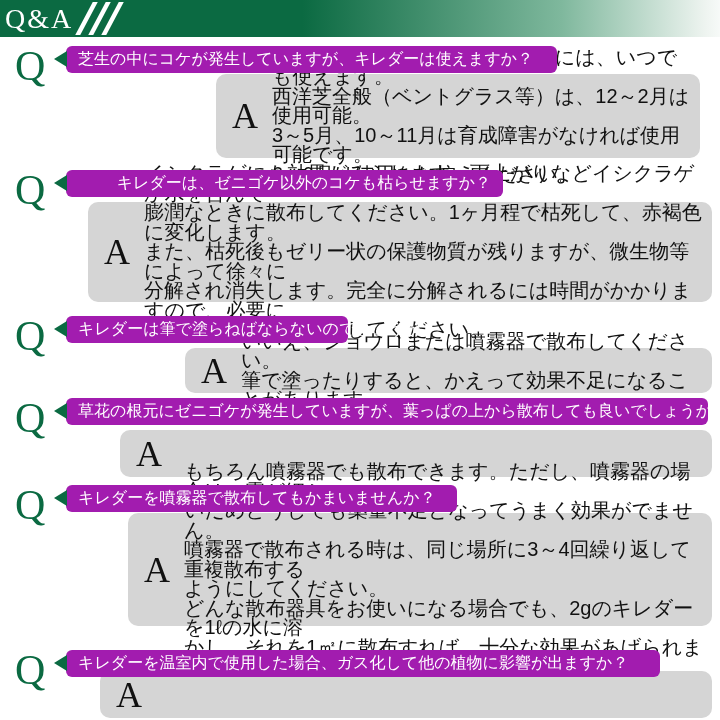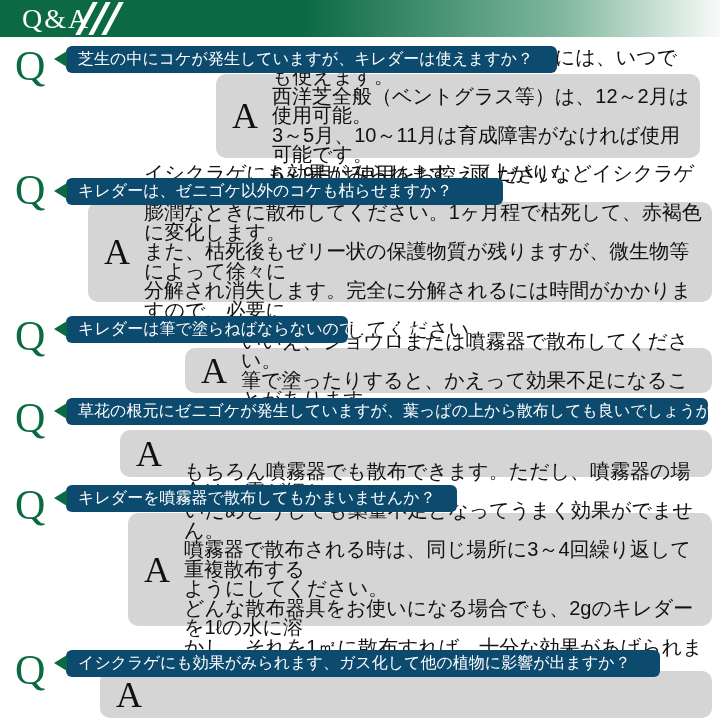--- a/index.html
+++ b/index.html
@@ -7,41 +7,41 @@
     width:720px;height:720px;position:relative;background:#ffffff;
     font-family:"Liberation Sans", sans-serif;
     overflow:hidden;
   }
   
   .header-bar{
     position:absolute;left:0;top:0;width:720px;height:37px;
     background:linear-gradient(to right,#0b6a42 0%,#0b6a42 42%,#7fb89d 78%,#eef4f0 98%,#f7faf8 100%);
   }
   .header-title{
-    position:absolute;left:22px;top:1px;
+    position:absolute;left:5px;top:1px;
     font-family:"Liberation Serif", serif;
     font-size:28px;color:#ffffff;letter-spacing:2px;line-height:35px;
   }
   .stripe{
     position:absolute;top:2px;width:5px;height:33px;background:#ffffff;
     transform:skewX(-28deg);
   }
   .stripe.st1{left:84px;}
   .stripe.st2{left:97px;}
   .stripe.st3{left:110px;}
 
   
   .qletter{
     position:absolute;left:15px;
     font-family:"Liberation Serif", serif;
     font-size:42px;line-height:44px;color:#0b6a42;
   }
   .bubble{
     position:absolute;left:66px;height:27px;
-    background:#0c4a6e;border-radius:6px;
+    background:#a21caf;border-radius:6px;
     display:flex;align-items:center;
     padding:0 12px;box-sizing:border-box;
     color:#ffffff;font-size:16px;white-space:nowrap;
     z-index:2;
   }
   .bubble::before{
     content:"";position:absolute;left:-12px;top:5px;
     width:0;height:0;
     border-top:8px solid transparent;
     border-bottom:8px solid transparent;
@@ -59,21 +59,21 @@
     font-size:36px;color:#111111;flex:0 0 auto;margin-right:14px;
   }
   .atext{
     font-size:20px;line-height:19.5px;color:#111111;
     white-space:pre-line;flex:1 1 auto;
   }
 
   
   .s1 .qletter{top:44px;}  .s1 .bubble{top:46px;width:491px;}
   .s1 .abox{left:216px;top:74px;width:484px;height:84px;}
-  .s2 .qletter{top:168px;} .s2 .bubble{top:178px;width:437px;}
+  .s2 .qletter{top:168px;} .s2 .bubble{top:170px;width:437px;justify-content:flex-end;}
   .s2 .abox{left:88px;top:202px;width:624px;height:100px;}
   .s3 .qletter{top:314px;} .s3 .bubble{top:316px;width:282px;}
   .s3 .abox{left:185px;top:348px;width:527px;height:45px;}
   .s4 .qletter{top:396px;} .s4 .bubble{top:398px;width:642px;}
   .s4 .abox{left:120px;top:430px;width:592px;height:47px;}
   .s5 .qletter{top:483px;} .s5 .bubble{top:485px;width:391px;}
   .s5 .abox{left:128px;top:513px;width:584px;height:113px;}
   .s6 .qletter{top:648px;} .s6 .bubble{top:650px;width:594px;}
   .s6 .abox{left:100px;top:671px;width:612px;height:47px;}
 </style>
@@ -150,18 +150,18 @@
 噴霧器で散布される時は、同じ場所に3～4回繰り返して重複散布する
 ようにしてください。
 どんな散布器具をお使いになる場合でも、2gのキレダーを1ℓの水に溶
 かし、それを1㎡に散布すれば、十分な効果があげられます。</div>
   </div>
 </section>
 
 <section class="qa s6">
   <span class="qletter">Q</span>
   <div class="bubble">
-    <span>イシクラゲにも効果がみられます、ガス化して他の植物に影響が出ますか？</span>
+    <span>キレダーを温室内で使用した場合、ガス化して他の植物に影響が出ますか？</span>
   </div>
   <div class="abox">
     <span class="aletter">A</span>
   </div>
 </section>
 
 </body></html>

